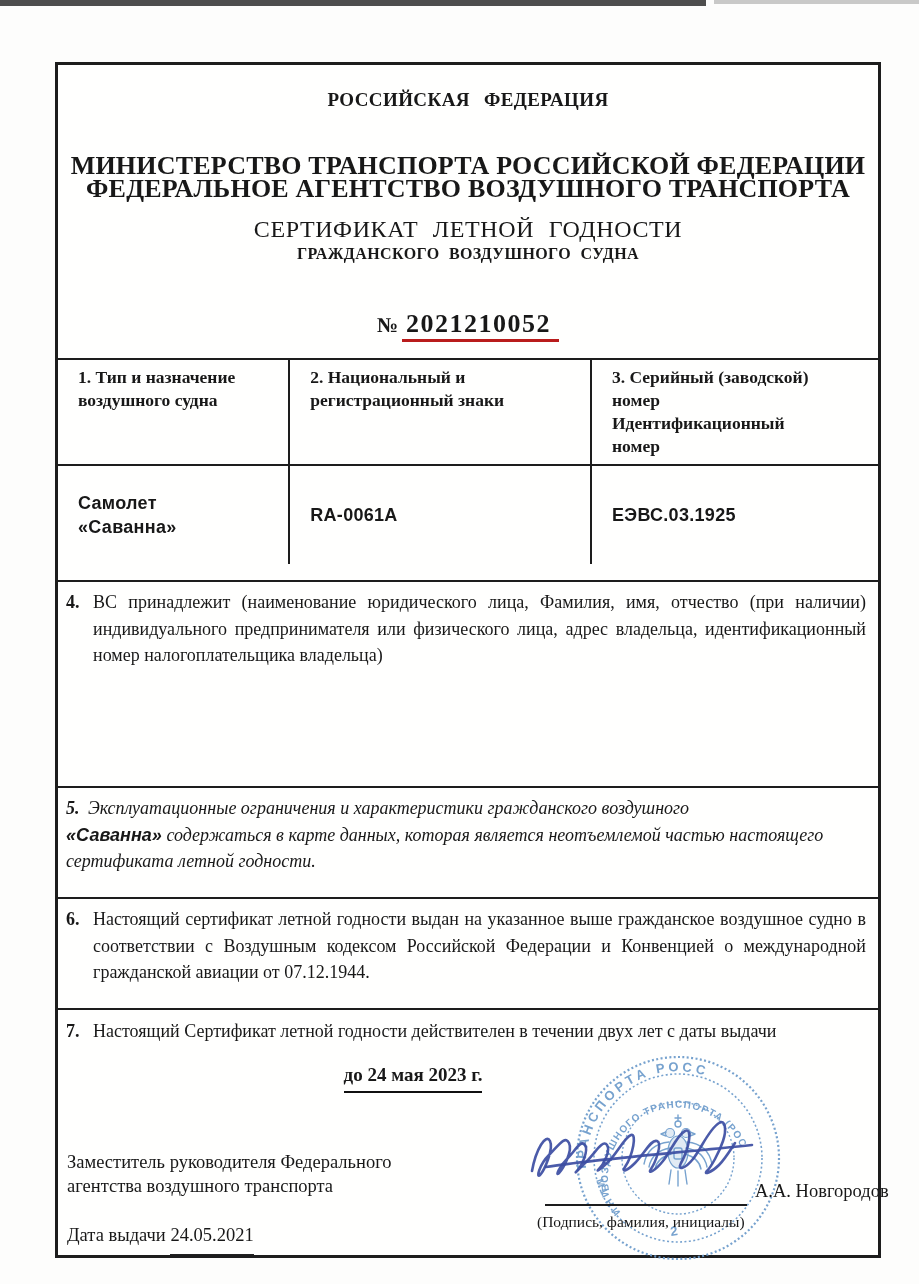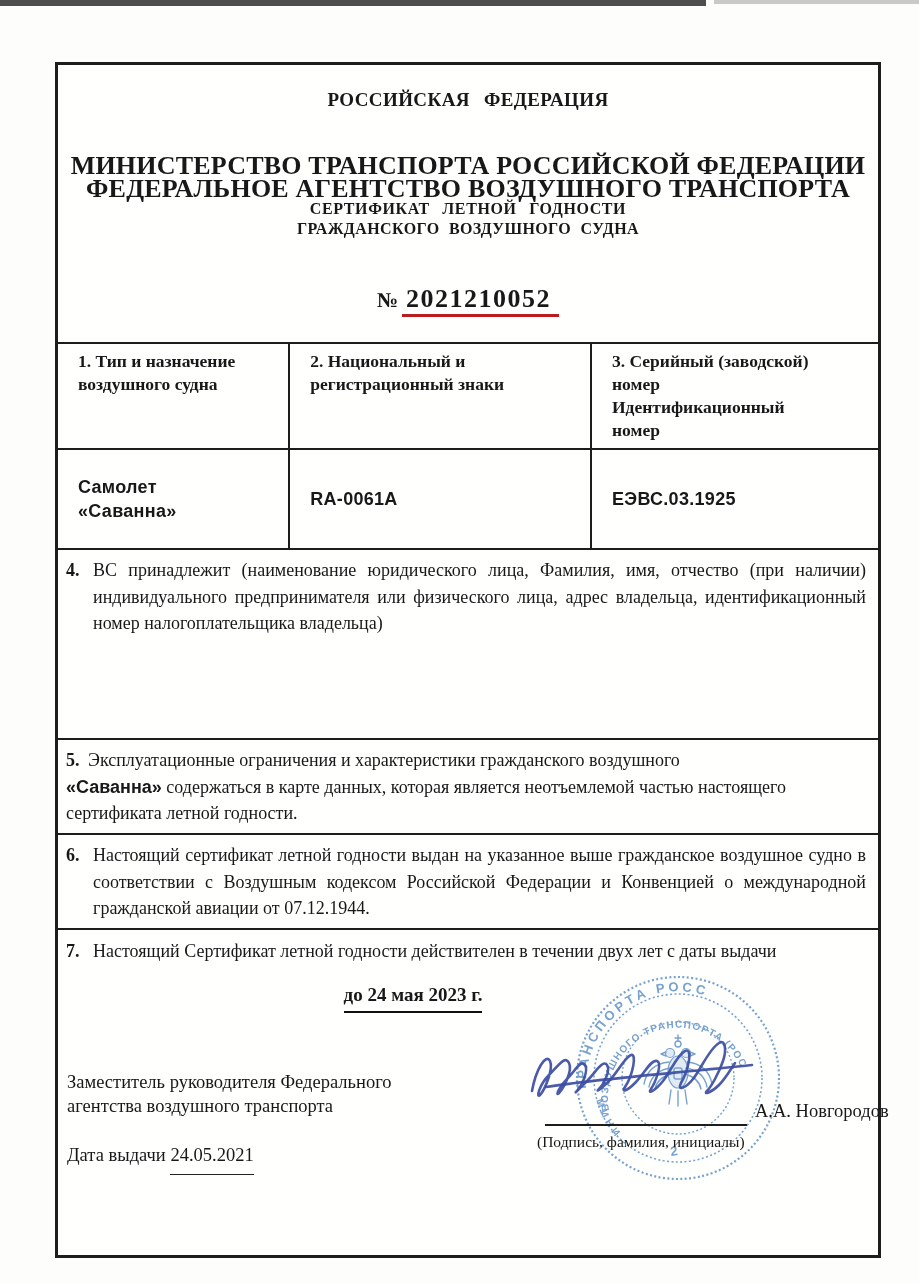--- a/index.html
+++ b/index.html
@@ -9,28 +9,28 @@
     font-family:"Liberation Serif","DejaVu Serif",serif;
     color:#181818;
   }
   
   .artifact-top{position:absolute;left:0;top:0;width:706px;height:6px;background:#2f2f2f;opacity:.85;}
   .artifact-top2{position:absolute;left:714px;top:0;width:205px;height:4px;background:#8a8a8a;opacity:.45;}
 
   .frame{
     position:absolute;left:55px;top:62px;width:826px;height:1196px;
     border:3px solid var(--border-dark,#1d1d1d);box-sizing:border-box;background:#fffffe;
-    display:flex;flex-direction:column;
+    display:flex;flex-direction:column;gap:16px;
   }
 
   
   .doc-header{flex:0 0 auto;height:277px;box-sizing:border-box;text-align:center;padding-top:24px;}
   .country{font-weight:bold;font-size:19px;word-spacing:9px;letter-spacing:.4px;}
   .ministry-block{margin-top:43px;font-weight:bold;font-size:26px;line-height:23px;letter-spacing:.2px;}
-  .cert-title{font-weight:bold;font-size:16px;word-spacing:8px;letter-spacing:.6px;}
+  .cert-title{margin-top:16px;font-weight:normal;font-size:24px;word-spacing:8px;letter-spacing:.6px;}
   .cert-subtitle{font-weight:bold;font-size:16px;word-spacing:5px;letter-spacing:.4px;margin-top:2px;}
   .number-row{margin-top:46px;font-weight:bold;}
   .number-sign{font-size:21px;}
   .number{font-size:26px;border-bottom:3px solid #b91c1c;padding:0 8px 1px 4px;letter-spacing:1.5px;}
 
   
   table.info{width:100%;border-collapse:collapse;table-layout:fixed;flex:0 0 auto;}
   table.info td{
     border:2px solid var(--border-dark,#1d1d1d);
     text-align:left;white-space:pre-line;box-sizing:border-box;
@@ -40,21 +40,21 @@
   table.info td:first-child{border-left:none;}
   table.info td:last-child{border-right:none;border-radius:31px;}
   tr.hdr td{height:92px;vertical-align:top;font-weight:bold;font-size:17.5px;line-height:23px;}
   tr.val td{height:99px;vertical-align:middle;border-bottom:none;
     font-family:"Liberation Sans","DejaVu Sans",sans-serif;font-weight:bold;font-size:18px;line-height:24px;letter-spacing:.3px;}
 
   
   .sec{border-top:2px solid var(--border-dark,#1d1d1d);box-sizing:border-box;
        font-size:18px;line-height:26.5px;padding:7px 12px 7px 8px;}
   .sec4{height:190px;}
-  .sec5{height:95px;white-space:pre-line;}
+  .sec5{height:95px;white-space:pre-line;font-style:italic;}
   .sec6{height:95px;}
   .sec7{flex:1 1 auto;position:relative;padding:0;}
   .sec-flex{display:flex;}
   .sec-num{font-weight:bold;flex:0 0 27px;}
   .sec-num-inline{font-weight:bold;padding-right:4px;}
   .sec-text{flex:1 1 auto;}
   .justify{text-align:justify;}
   .bold-sans{font-family:"Liberation Sans","DejaVu Sans",sans-serif;font-weight:bold;}
 
   

